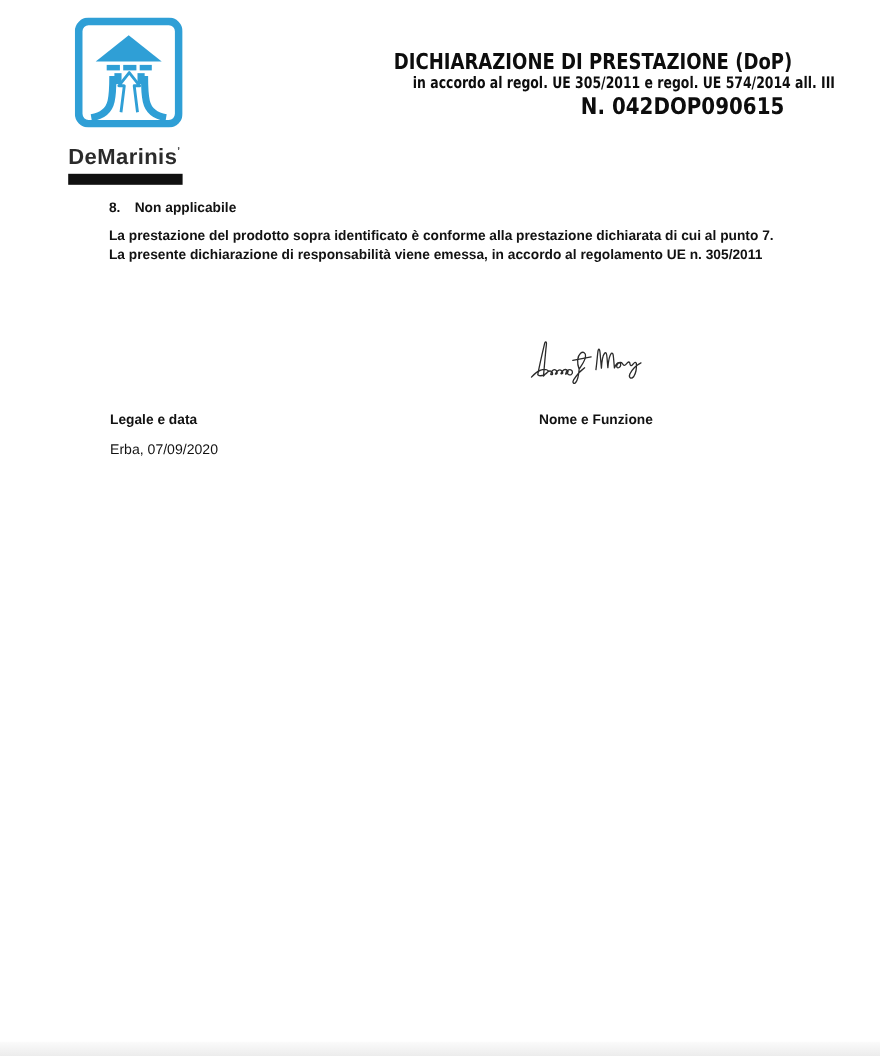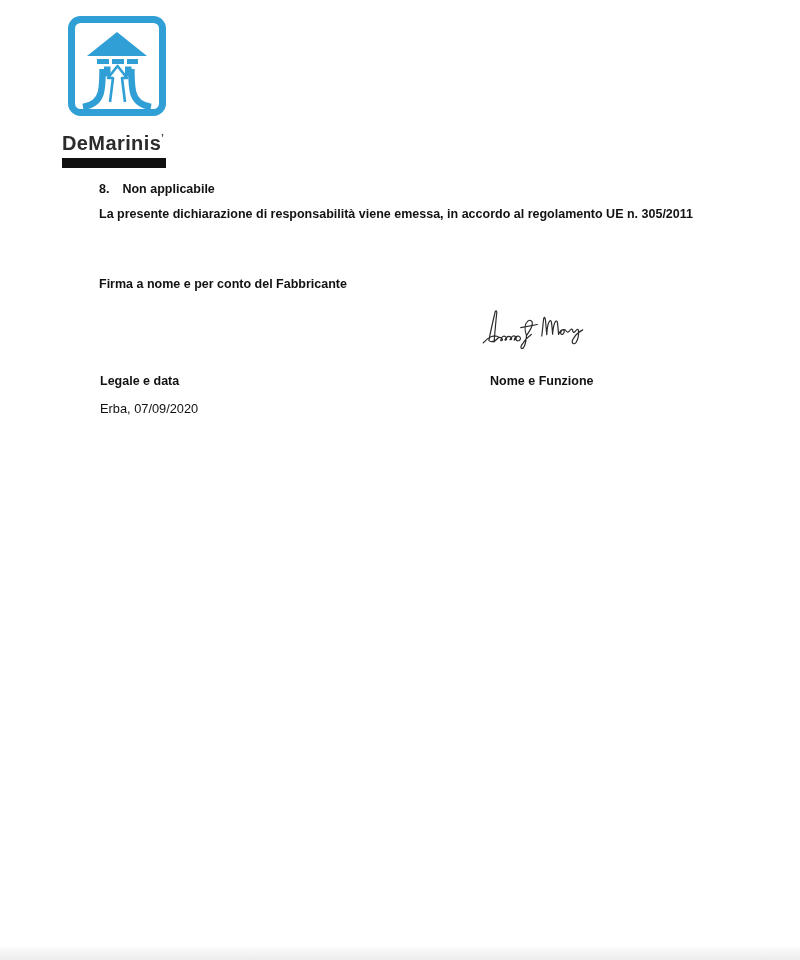--- a/index.html
+++ b/index.html
@@ -62,30 +62,35 @@
 
       <path d="M42 86 L45 62 L40 62 L49.5 50 L59 62 L54 62 L57 86" fill="#ffffff" stroke="#2f9fd6" stroke-width="2.6" stroke-linejoin="round"></path>
 
       <path d="M15 91 C24 89.5 31 85 33 76 C34.6 69 34.6 61 34.6 53" fill="none" stroke="#2f9fd6" stroke-width="6.5"></path>
       <path d="M83 91 C74 89.5 67 85 65 76 C63.4 69 63.4 61 63.4 53" fill="none" stroke="#2f9fd6" stroke-width="6.5"></path>
     </svg>
     <div class="wordmark"><span>DeMarinis</span><sup>’</sup></div>
     <div class="logo-bar"></div>
   </div>
 
+  <div class="header-block">
+    <div class="hb-line hb-title">DICHIARAZIONE DI PRESTAZIONE (DoP)</div>
+    <div class="hb-line hb-subtitle">in accordo al regol. UE 305/2011 e regol. UE 574/2014 all. III</div>
+    <div class="hb-line hb-number">N. 042DOP090615</div>
+  </div>
 
   <div class="abs body-text b item8">
     <span class="num">8.</span><span>Non applicabile</span>
   </div>
 
   <div class="abs body-text b paragraph">
+    <div>La prestazione del prodotto sopra identificato è conforme alla prestazione dichiarata di cui al punto 7.</div>
     <div>La presente dichiarazione di responsabilità viene emessa, in accordo al regolamento UE n. 305/2011</div>
   </div>
 
-  <div class="abs body-text b firma">Firma a nome e per conto del Fabbricante</div>
 
   <div class="abs sig">
     <svg width="118" height="49" viewBox="0 0 140 58" xmlns="http://www.w3.org/2000/svg">
       <g transform="rotate(-5 70 32)" fill="none" stroke="#2a2a2a" stroke-width="1.4" stroke-linecap="round" stroke-linejoin="round">
         <path d="M6 44 C13 37 21 35 25 39 C22 43 16 45 13 42 C16 31 20 19 23 10 C24 6 26 7 25 11 C23 21 21 33 19 44 C23 40 26 38 28 40 C30 42 29 44 27 43 C28 39 31 37 33 39 C35 41 34 44 32 43 C34 39 37 38 39 40 C41 42 40 44 38 43 C40 39 43 38 45 40 C46 42 45 44 43 44 C44 40 47 39 49 40 C51 41 51 44 49 45 C46 46 44 44 46 41"></path>
         <path d="M58 40 C56 33 57 26 61 23 C64 21 67 23 66 27 C65 32 61 36 58 40 C57 46 56 51 53 54 C51 56 49 54 51 51 C54 47 59 42 64 39"></path>
         <path d="M52 30 L72 28"></path>
         <path d="M76 42 C78 33 79 26 80 22 C81 19 82 20 82 24 L82 41 C83 34 85 27 87 25 C89 24 89 27 89 31 L89 41 C90 35 92 28 94 26 C96 25 96 28 96 32 L96 42 C98 38 100 36 102 37 C104 38 103 41 101 42 C99 43 98 41 99 39 C101 36 104 36 105 38 C106 40 107 41 109 39 C111 37 112 36 113 38 C113 41 114 42 116 40 C118 38 119 37 120 39 C120 44 119 49 116 53 C113 56 110 54 112 50 C115 45 120 41 125 39"></path>
       </g>
     </svg>

